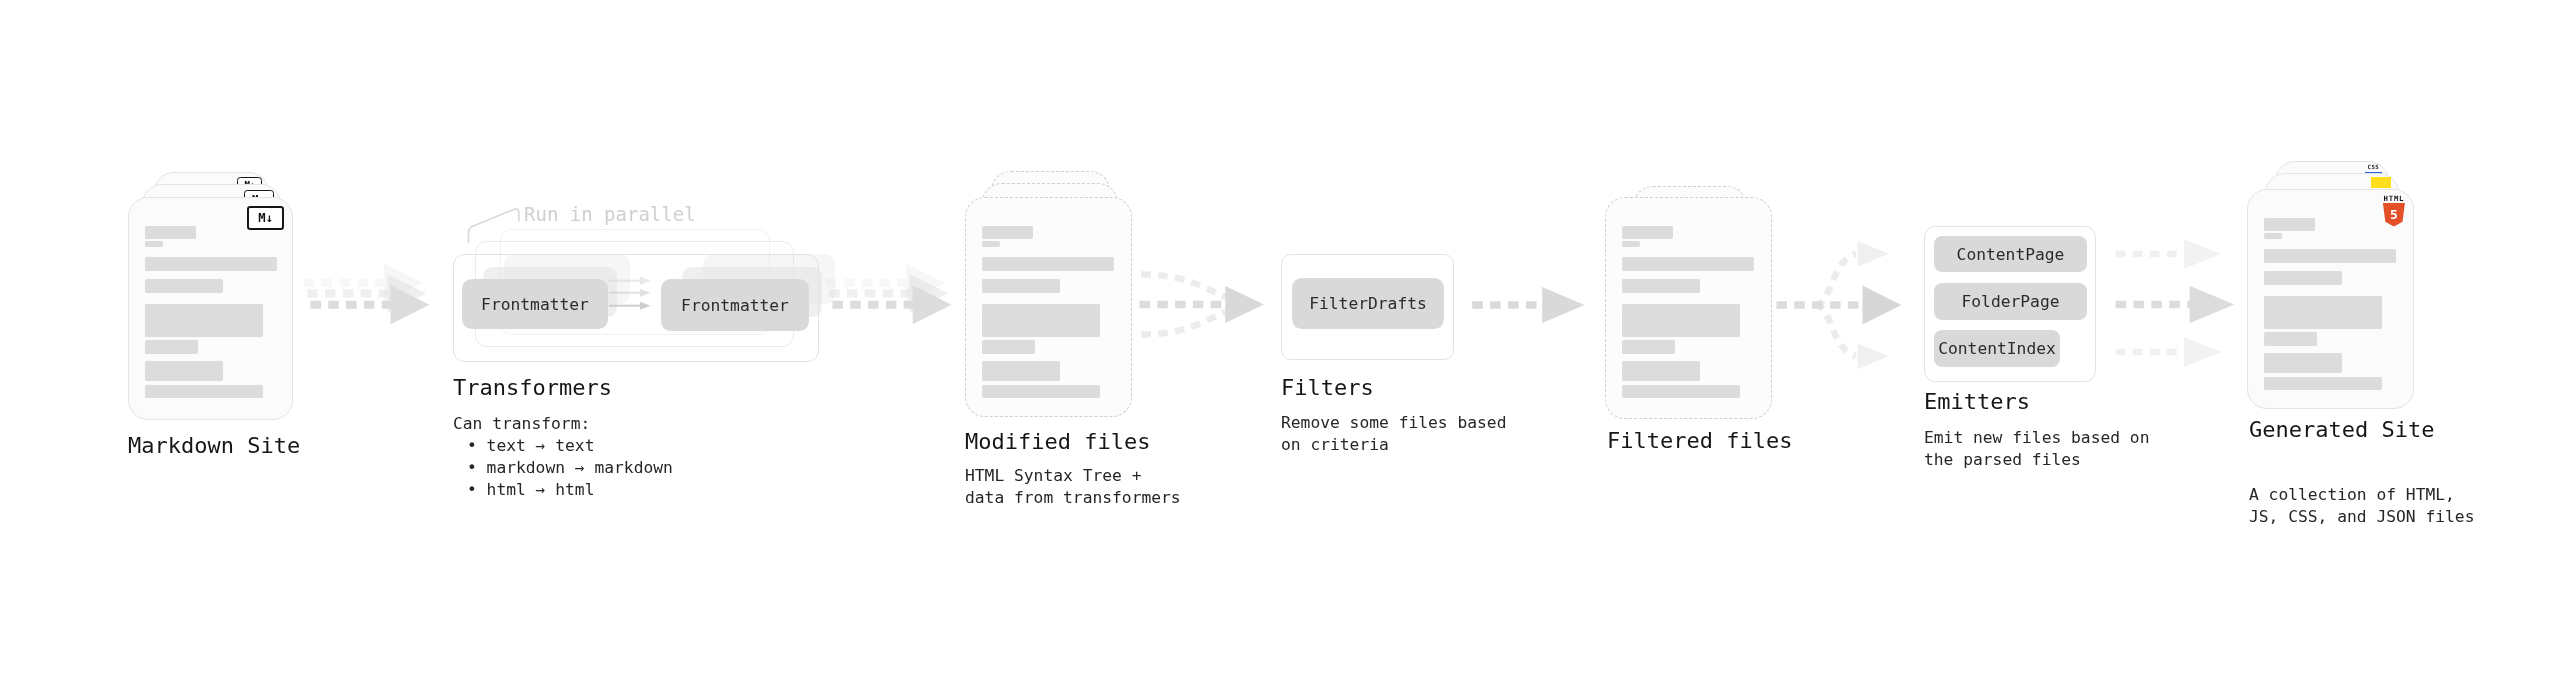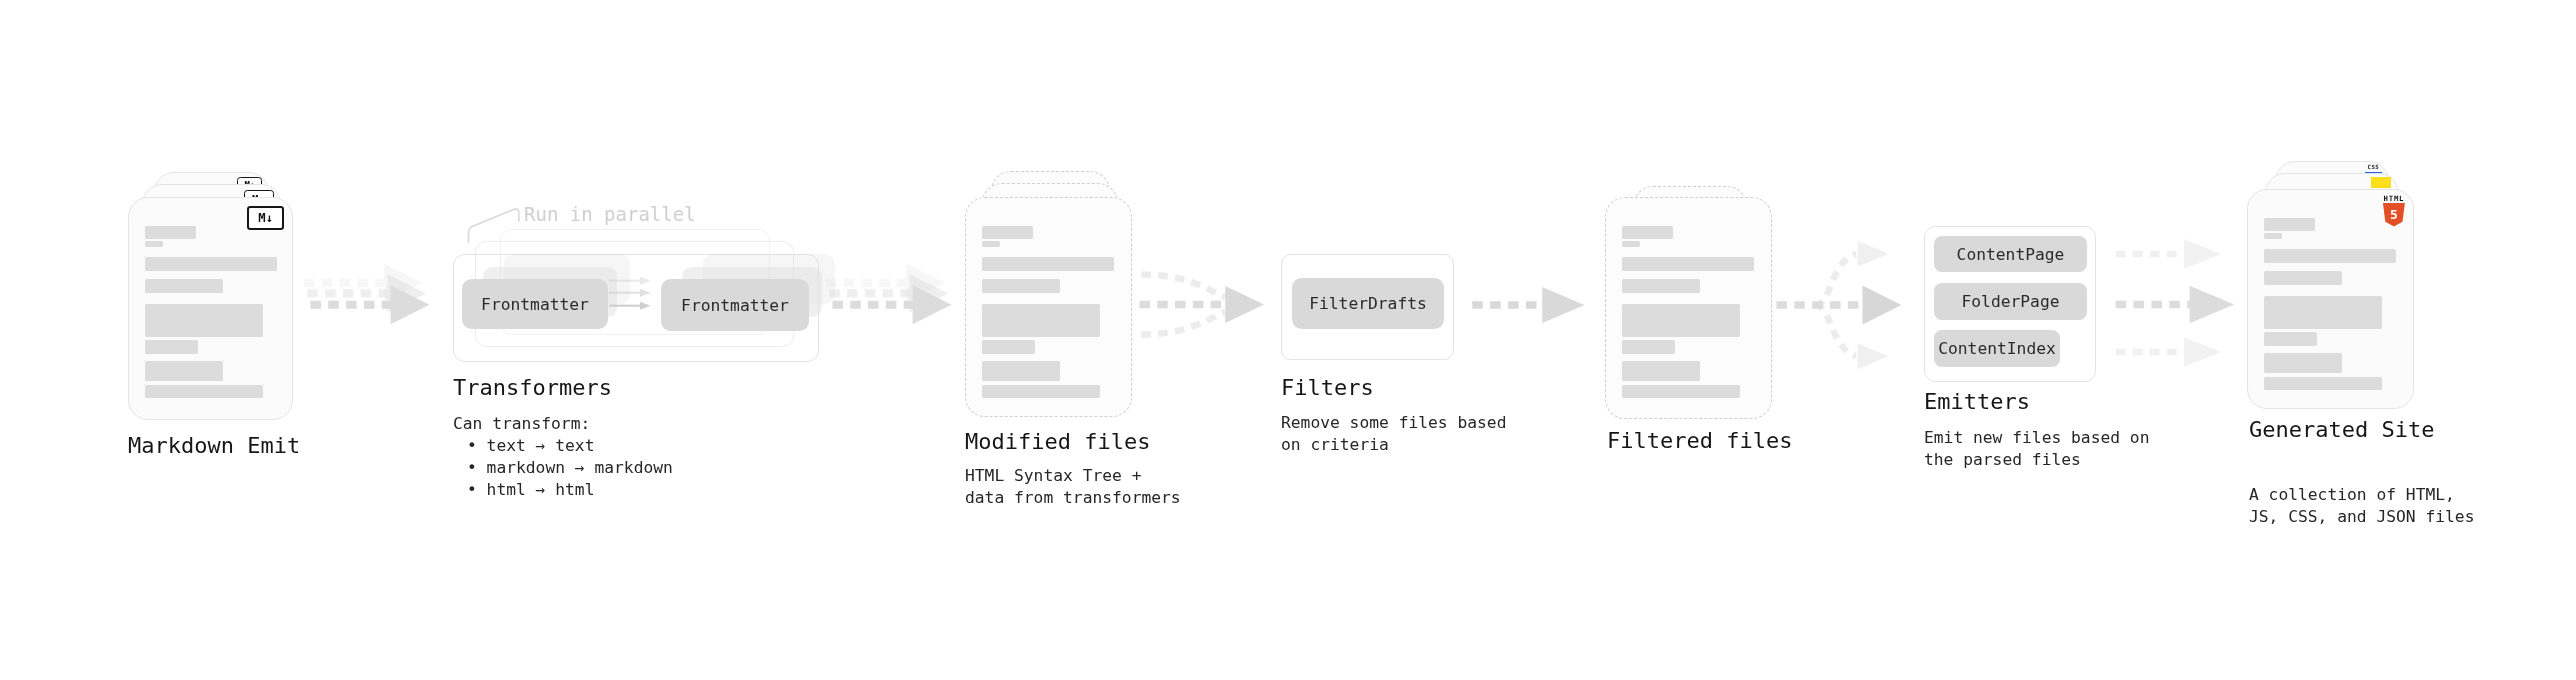--- a/index.html
+++ b/index.html
@@ -55,21 +55,21 @@
       <div class="md-badge" style="right:8.1px;top:8.1px;width:32.5px;height:19.5px;font-size:12.2px;">M↓</div>
     <div class="ph" style="left: 16.3px; top: 28px; width: 51px; height: 13px;"></div>
         <div class="ph" style="left: 16.3px; top: 43px; width: 18px; height: 5.7px;"></div>
         <div class="ph" style="left: 16.3px; top: 59px; width: 132px; height: 14px;"></div>
         <div class="ph" style="left: 16.3px; top: 81px; width: 78px; height: 14px;"></div>
         <div class="ph" style="left: 16.3px; top: 106px; width: 118px; height: 32.5px;"></div>
         <div class="ph" style="left: 16.3px; top: 142px; width: 53px; height: 14px;"></div>
         <div class="ph" style="left: 16.3px; top: 163px; width: 78px; height: 19.5px;"></div>
         <div class="ph" style="left: 16.3px; top: 187px; width: 118px; height: 13px;"></div>
       </div>
-    <div class="label" style="left:128px;top:433px;">Markdown Emit</div>
+    <div class="label" style="left:128px;top:433px;">Markdown Site</div>
   </div>
 
   <svg style="left:307px;top:244px;" width="134" height="85" viewBox="0 0 165 105">
     <g opacity="0.22" transform="translate(-8,-27)">
       <line x1="4" y1="75" x2="105" y2="75" stroke="#dcdcdc" stroke-width="10" stroke-dasharray="13 9"></line>
       <polygon points="103,51 151,75 103,99" fill="#dcdcdc"></polygon>
     </g>
     <g opacity="0.45" transform="translate(-4,-14)">
       <line x1="4" y1="75" x2="105" y2="75" stroke="#dcdcdc" stroke-width="10" stroke-dasharray="13 9"></line>
       <polygon points="103,51 151,75 103,99" fill="#dcdcdc"></polygon>

